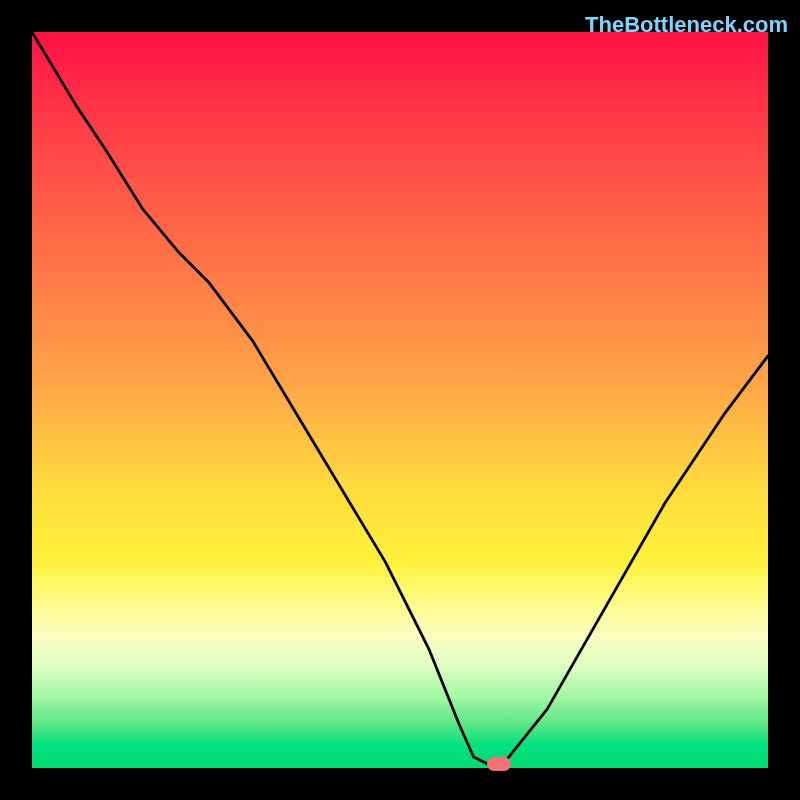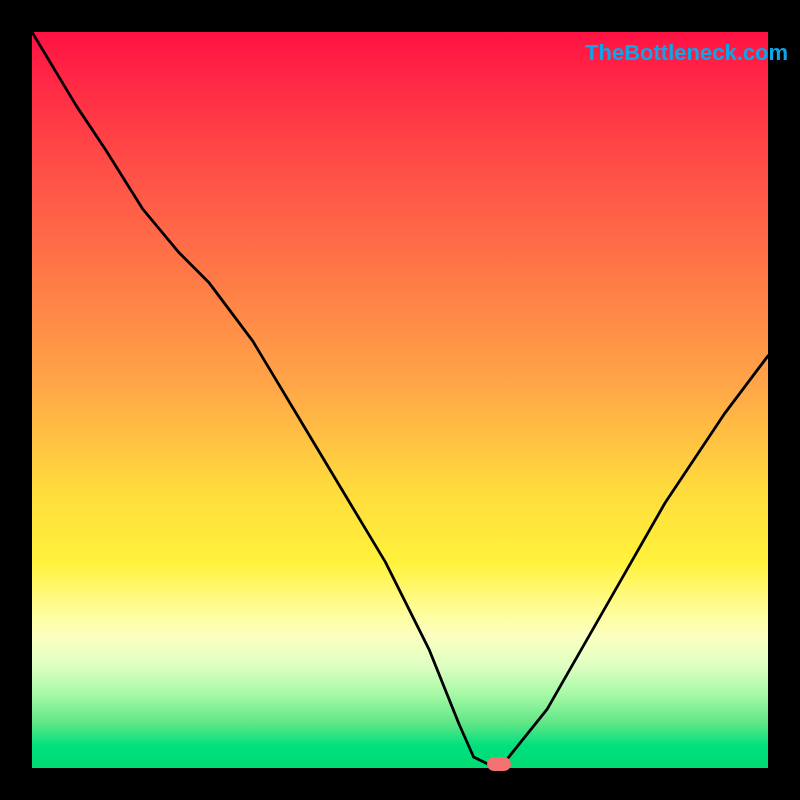--- a/index.html
+++ b/index.html
@@ -41,25 +41,24 @@
   position: absolute;
   left: 0;
   top: 0;
   width: 100%;
   height: 100%;
 }
 .attrib {
   position: absolute;
   top: 12px;
   right: 12px;
-  color: #0ea5e9;
+  color: #7dd3fc;
   font-family: Arial, Helvetica, sans-serif;
   font-size: 22px;
   font-weight: 600;
-  margin-top: 28px;
 }
 .marker {
   position: absolute;
   width: 24px;
   height: 14px;
   background: #F47272;
   border-radius: 7px;
   transform: translate(-50%, -50%);
 }
 </style>

